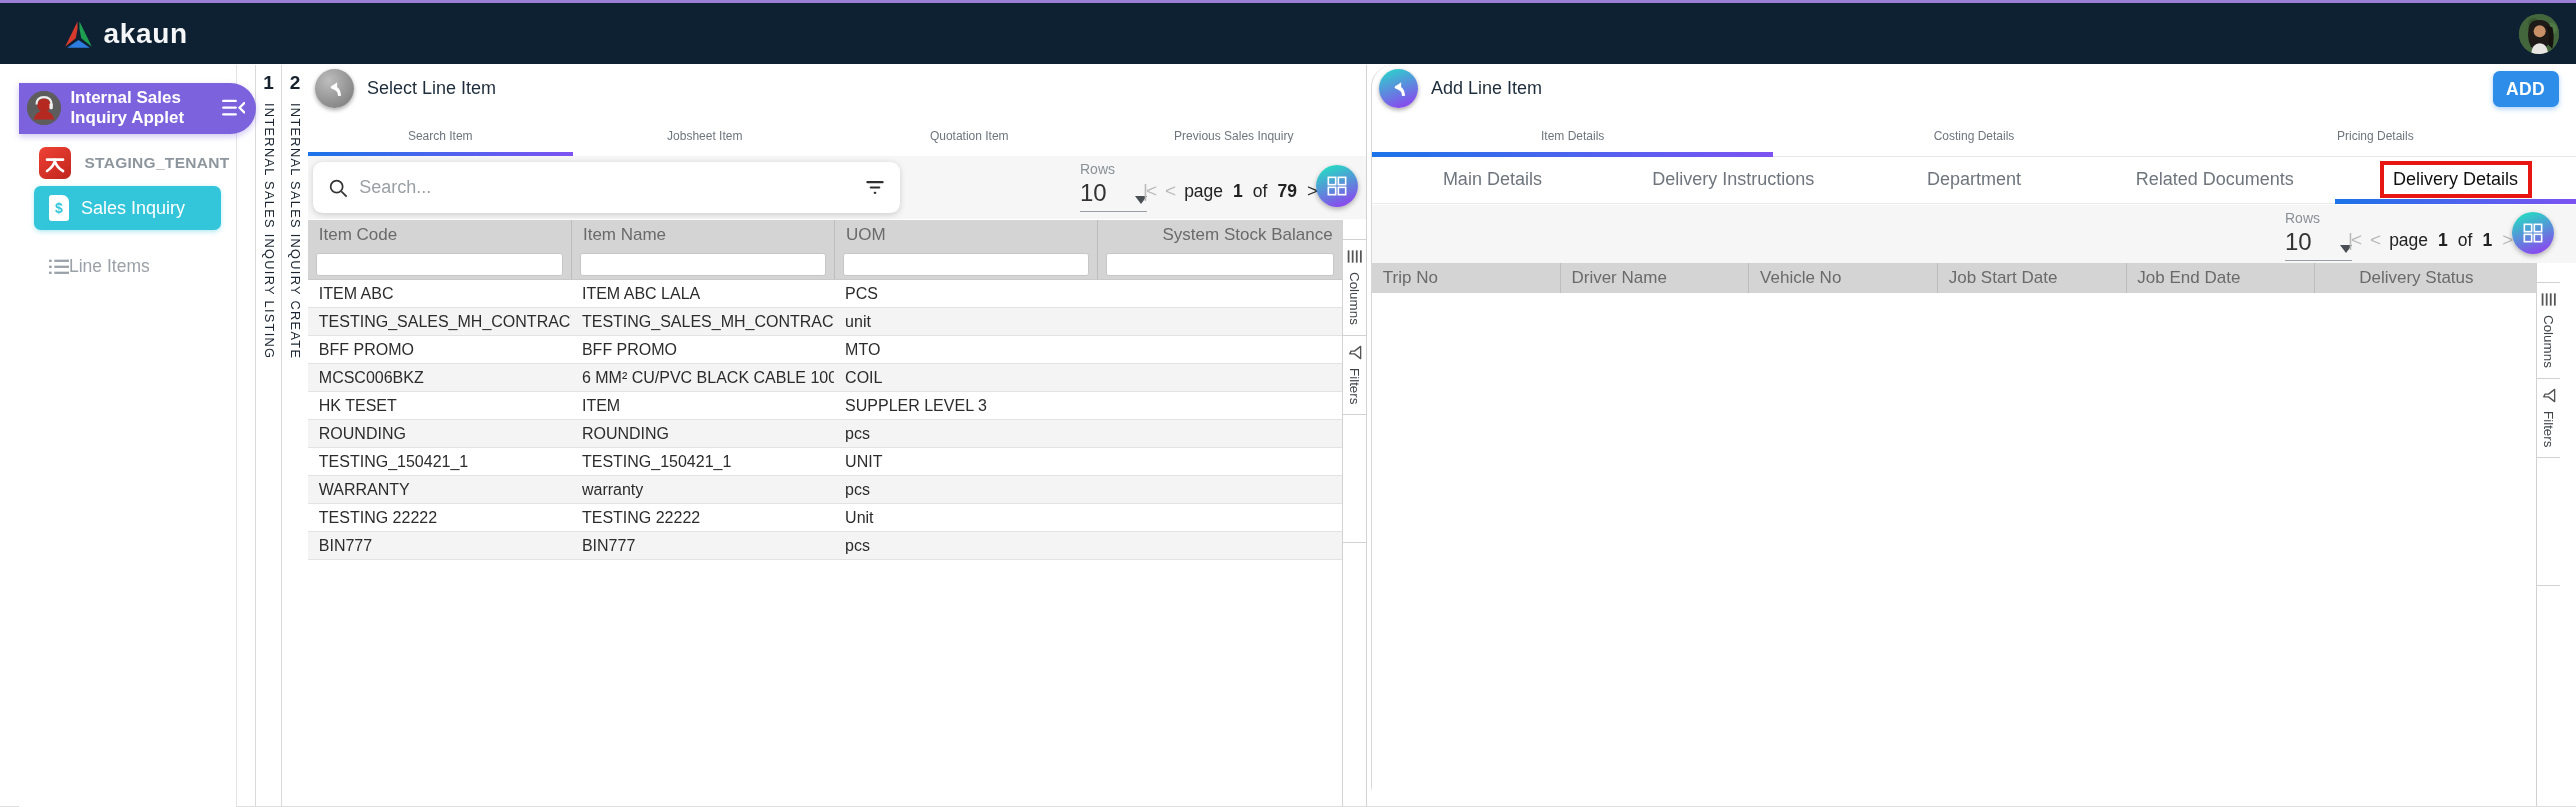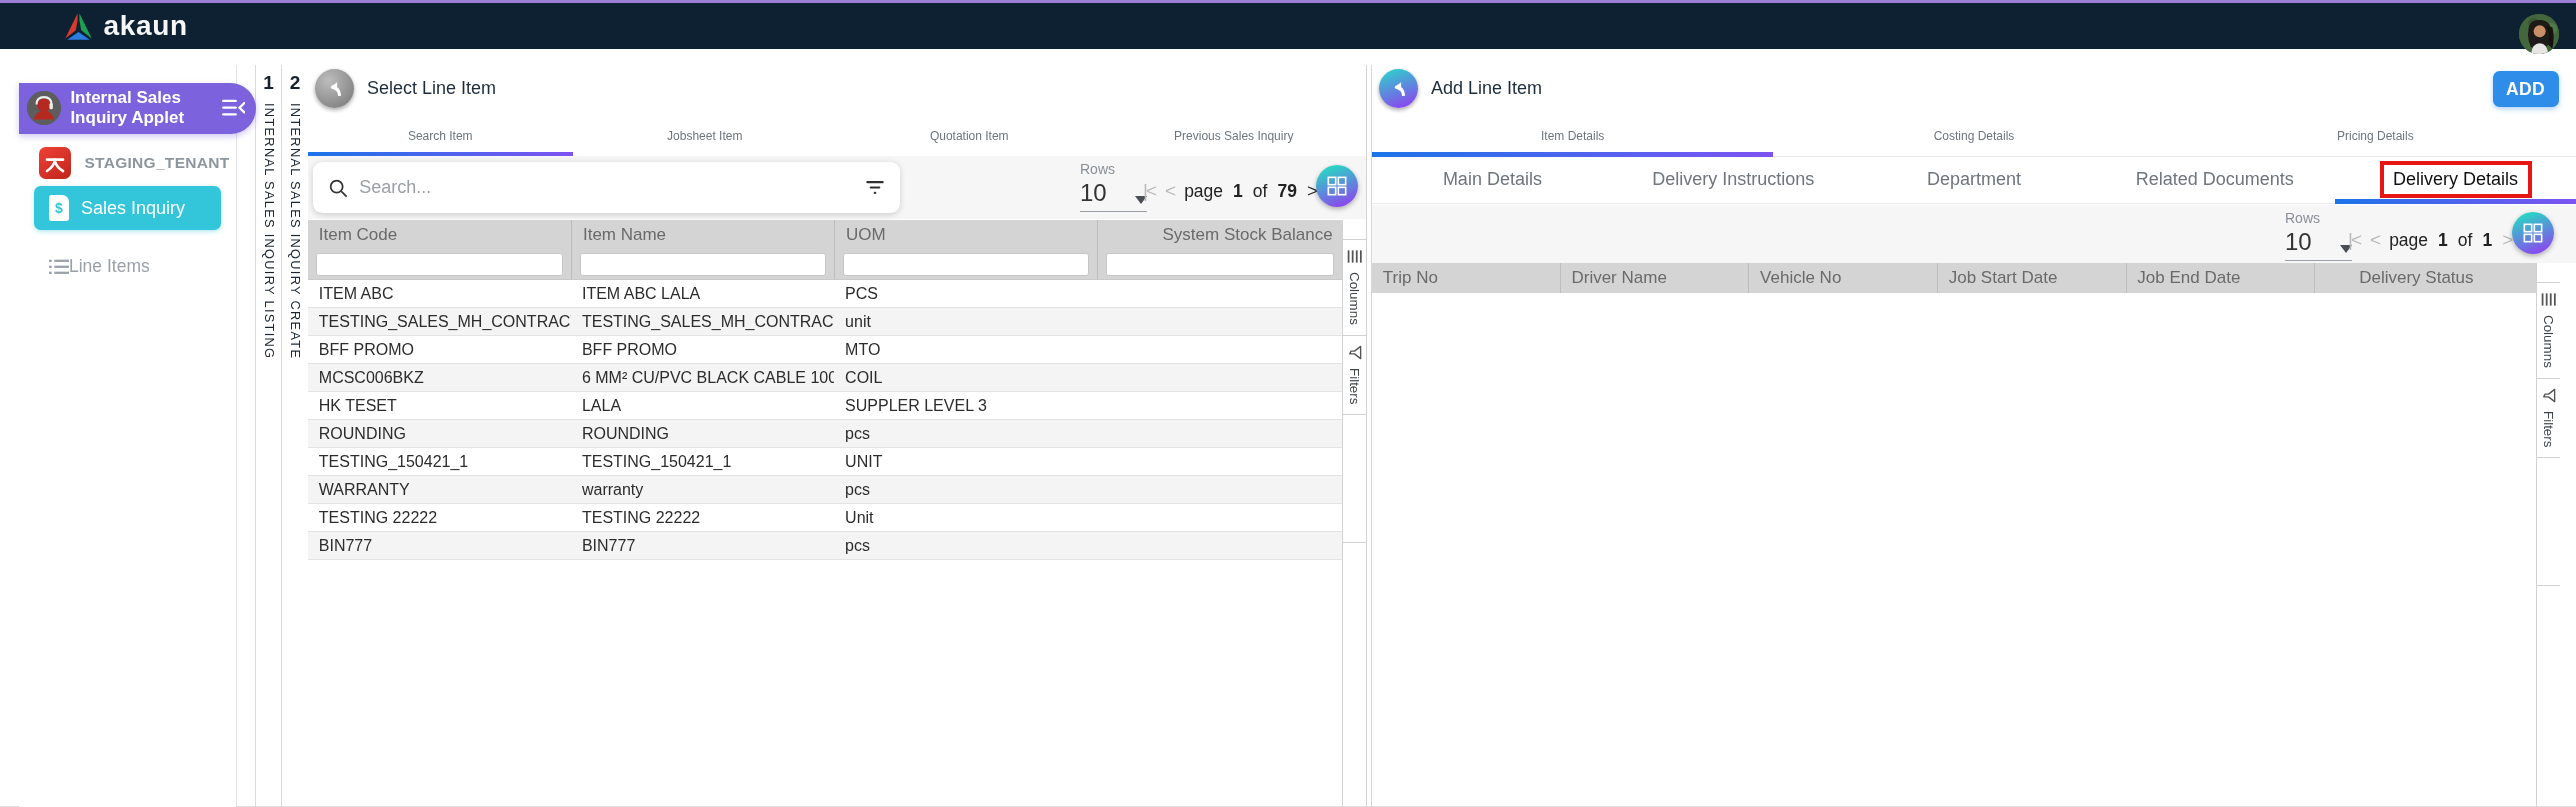--- a/index.html
+++ b/index.html
@@ -6,21 +6,21 @@
   html,body { width: 2576px; height: 807px; }
   body {
     font-family: "Liberation Sans", sans-serif;
     background: #ffffff;
     position: relative;
     overflow: hidden;
     color: #2c2c2c;
   }
   
   .topline { position:absolute; top:0; left:0; right:0; height:3.4px; background:#9b7fd4; }
-  .topbar  { position:absolute; top:3.4px; left:0; right:0; height:46px; background:#0e2132; display:flex; align-items:center; }
+  .topbar  { position:absolute; top:3.4px; left:0; right:0; height:61px; background:#0e2132; display:flex; align-items:center; }
   .brand { display:flex; align-items:center; gap:9.4px; margin-left:63px; }
   .brand-text { color:#f4f6f8; font-size:28px; font-weight:700; letter-spacing:0.7px; }
   .user-avatar { position:absolute; right:17.5px; top:10.8px; width:40px; height:40px; border-radius:50%; overflow:hidden; background:#3e5e3a; }
 
   
   .sidebar { position:absolute; top:65px; left:0; width:218px; bottom:0; background:#fff; border-right:0.7px solid #e3e3e3; z-index:3;margin-left:19px; }
   .applet-header { position:absolute; top:17.5px; left:0; width:237px; height:51px; background:#7c62dd;
                    border-radius:0 28px 28px 0; display:flex; align-items:center; box-shadow:0 2.7px 6.7px rgba(124,98,221,.35); }
   .applet-avatar { width:34px; height:34px; border-radius:50%; margin-left:8px; flex:0 0 auto; overflow:hidden; background:#5d5d5d; }
   .applet-title { margin-left:9.4px; color:#fff; font-size:17px; font-weight:600; line-height:1.18; }
@@ -39,21 +39,21 @@
   
   .vstrip { position:absolute; top:65px; bottom:0; width:27px; background:#fff; border-left:0.7px solid #dadada; border-right:0.7px solid #dadada; }
   .vstrip-1 { left:255px; }
   .vstrip-2 { left:282px; border-left:none; }
   .vstrip-num { text-align:center; margin-top:6.7px; font-size:19px; font-weight:700; color:#16212e; }
   .vstrip-label { writing-mode:vertical-rl; font-size:12.8px; letter-spacing:1.3px; color:#1a2531; margin:9.4px auto 0 auto; display:block; width:16px; }
 
   
   .panel { position:absolute; top:65px; bottom:0; background:#fff; }
   .panel-left  { left:308px; width:1059px; border-right:0.7px solid #d2d2d2; }
-  .panel-right { left:1371px; right:0; border-left:0.7px solid #d7d7d7; }
+  .panel-right { left:1371px; right:0; border-left:0.7px solid #d7d7d7;border-radius:22px; }
   .back-btn { position:absolute; left:6.7px; top:4px; width:39px; height:39px; border-radius:50%;
               display:flex; align-items:center; justify-content:center; cursor:pointer; box-shadow:0 2px 4.7px rgba(0,0,0,.35); }
   .back-gray { background:radial-gradient(circle at 35% 30%, #bdbdbd, #878787 75%); }
   .back-grad { background:linear-gradient(160deg,#2bd3cb 5%,#8a47ef 90%); }
   .panel-title { position:absolute; left:59px; top:13.4px; font-size:18px; color:#1d2c3b; }
   .tabs { position:absolute; left:0; right:0; top:50px; height:42px; display:flex; border-bottom:0.7px solid #e8e8e8; }
   .tab { flex:1; display:flex; align-items:center; justify-content:center; font-size:12px; color:#6e757d; cursor:pointer; position:relative; }
   .tab.active::after { content:""; position:absolute; left:0; right:0; bottom:-0.7px; height:4.7px;
                        background:linear-gradient(90deg,#1b74e9,#7d53f2); }
   .subtabs { position:absolute; left:0; right:0; top:91px; height:48px; display:flex; border-bottom:0.7px solid #ececec; }
@@ -315,21 +315,21 @@
         <div class="td c4 right"></div>
       </div>
       <div class="trow">
         <div class="td c1">MCSC006BKZ</div>
         <div class="td c2">6 MM² CU/PVC BLACK CABLE 100M</div>
         <div class="td c3">COIL</div>
         <div class="td c4 right"></div>
       </div>
       <div class="trow">
         <div class="td c1">HK TESET</div>
-        <div class="td c2">LALA</div>
+        <div class="td c2">ITEM</div>
         <div class="td c3">SUPPLER LEVEL 3</div>
         <div class="td c4 right"></div>
       </div>
       <div class="trow">
         <div class="td c1">ROUNDING</div>
         <div class="td c2">ROUNDING</div>
         <div class="td c3">pcs</div>
         <div class="td c4 right"></div>
       </div>
       <div class="trow">

